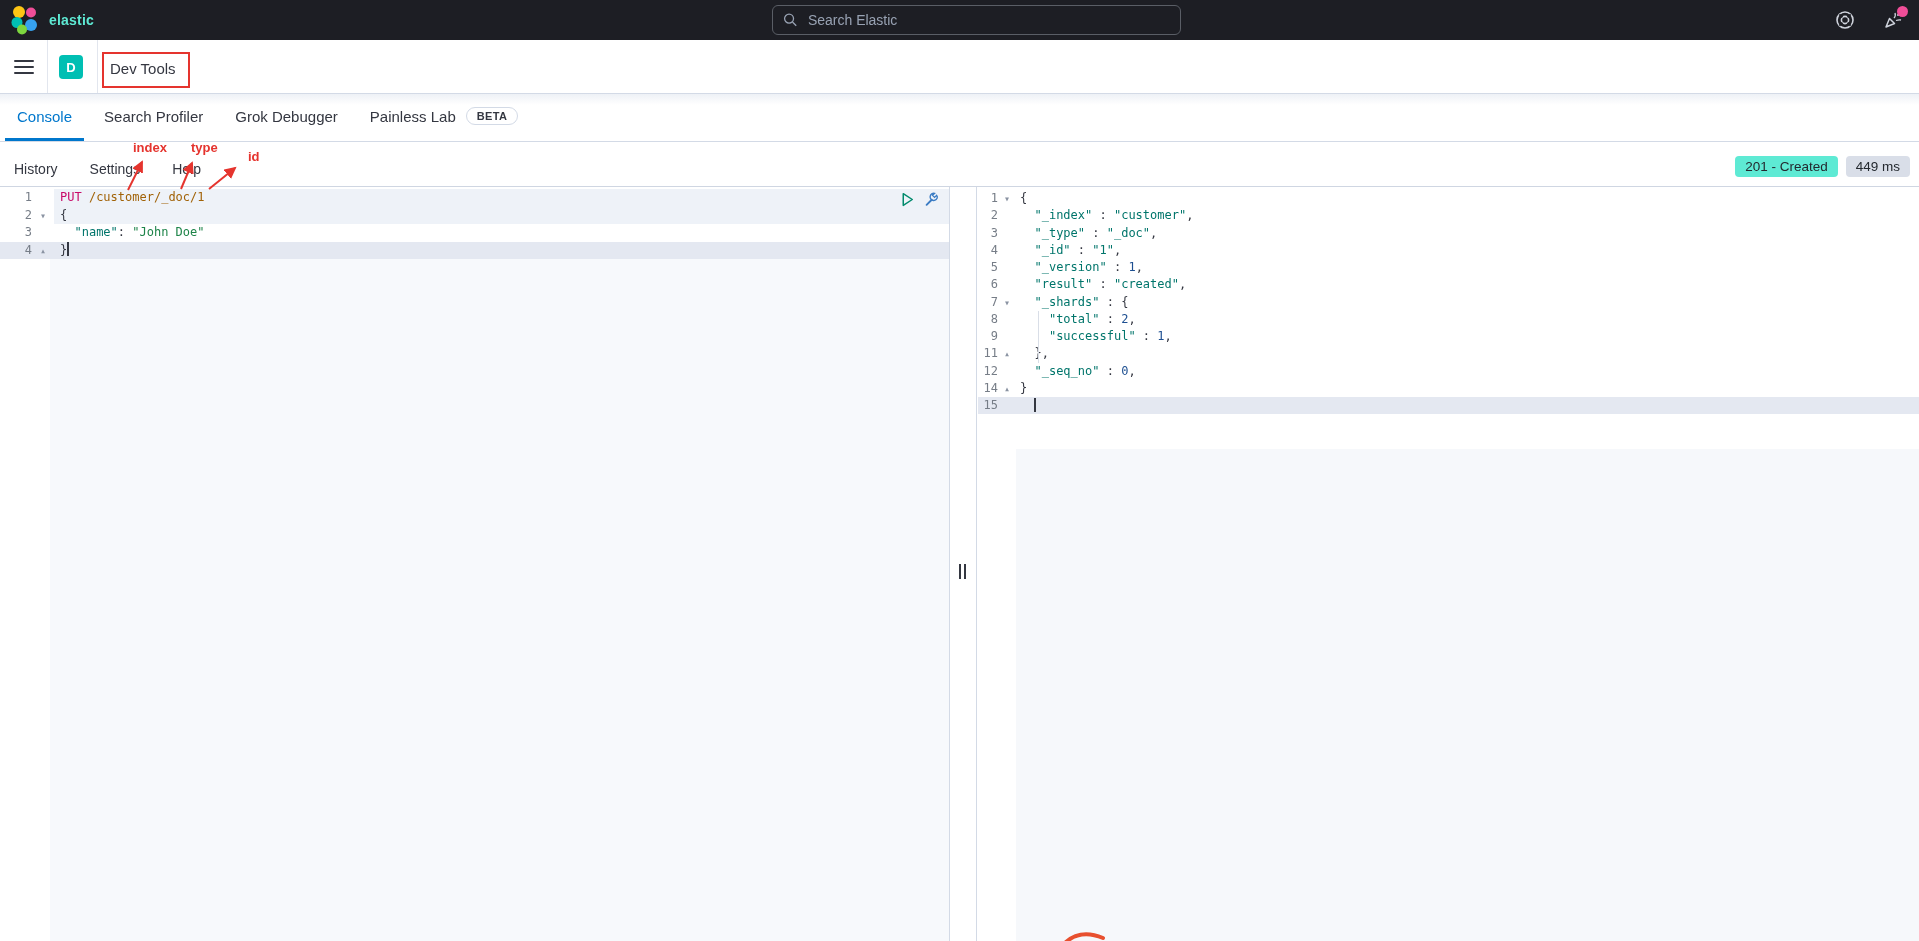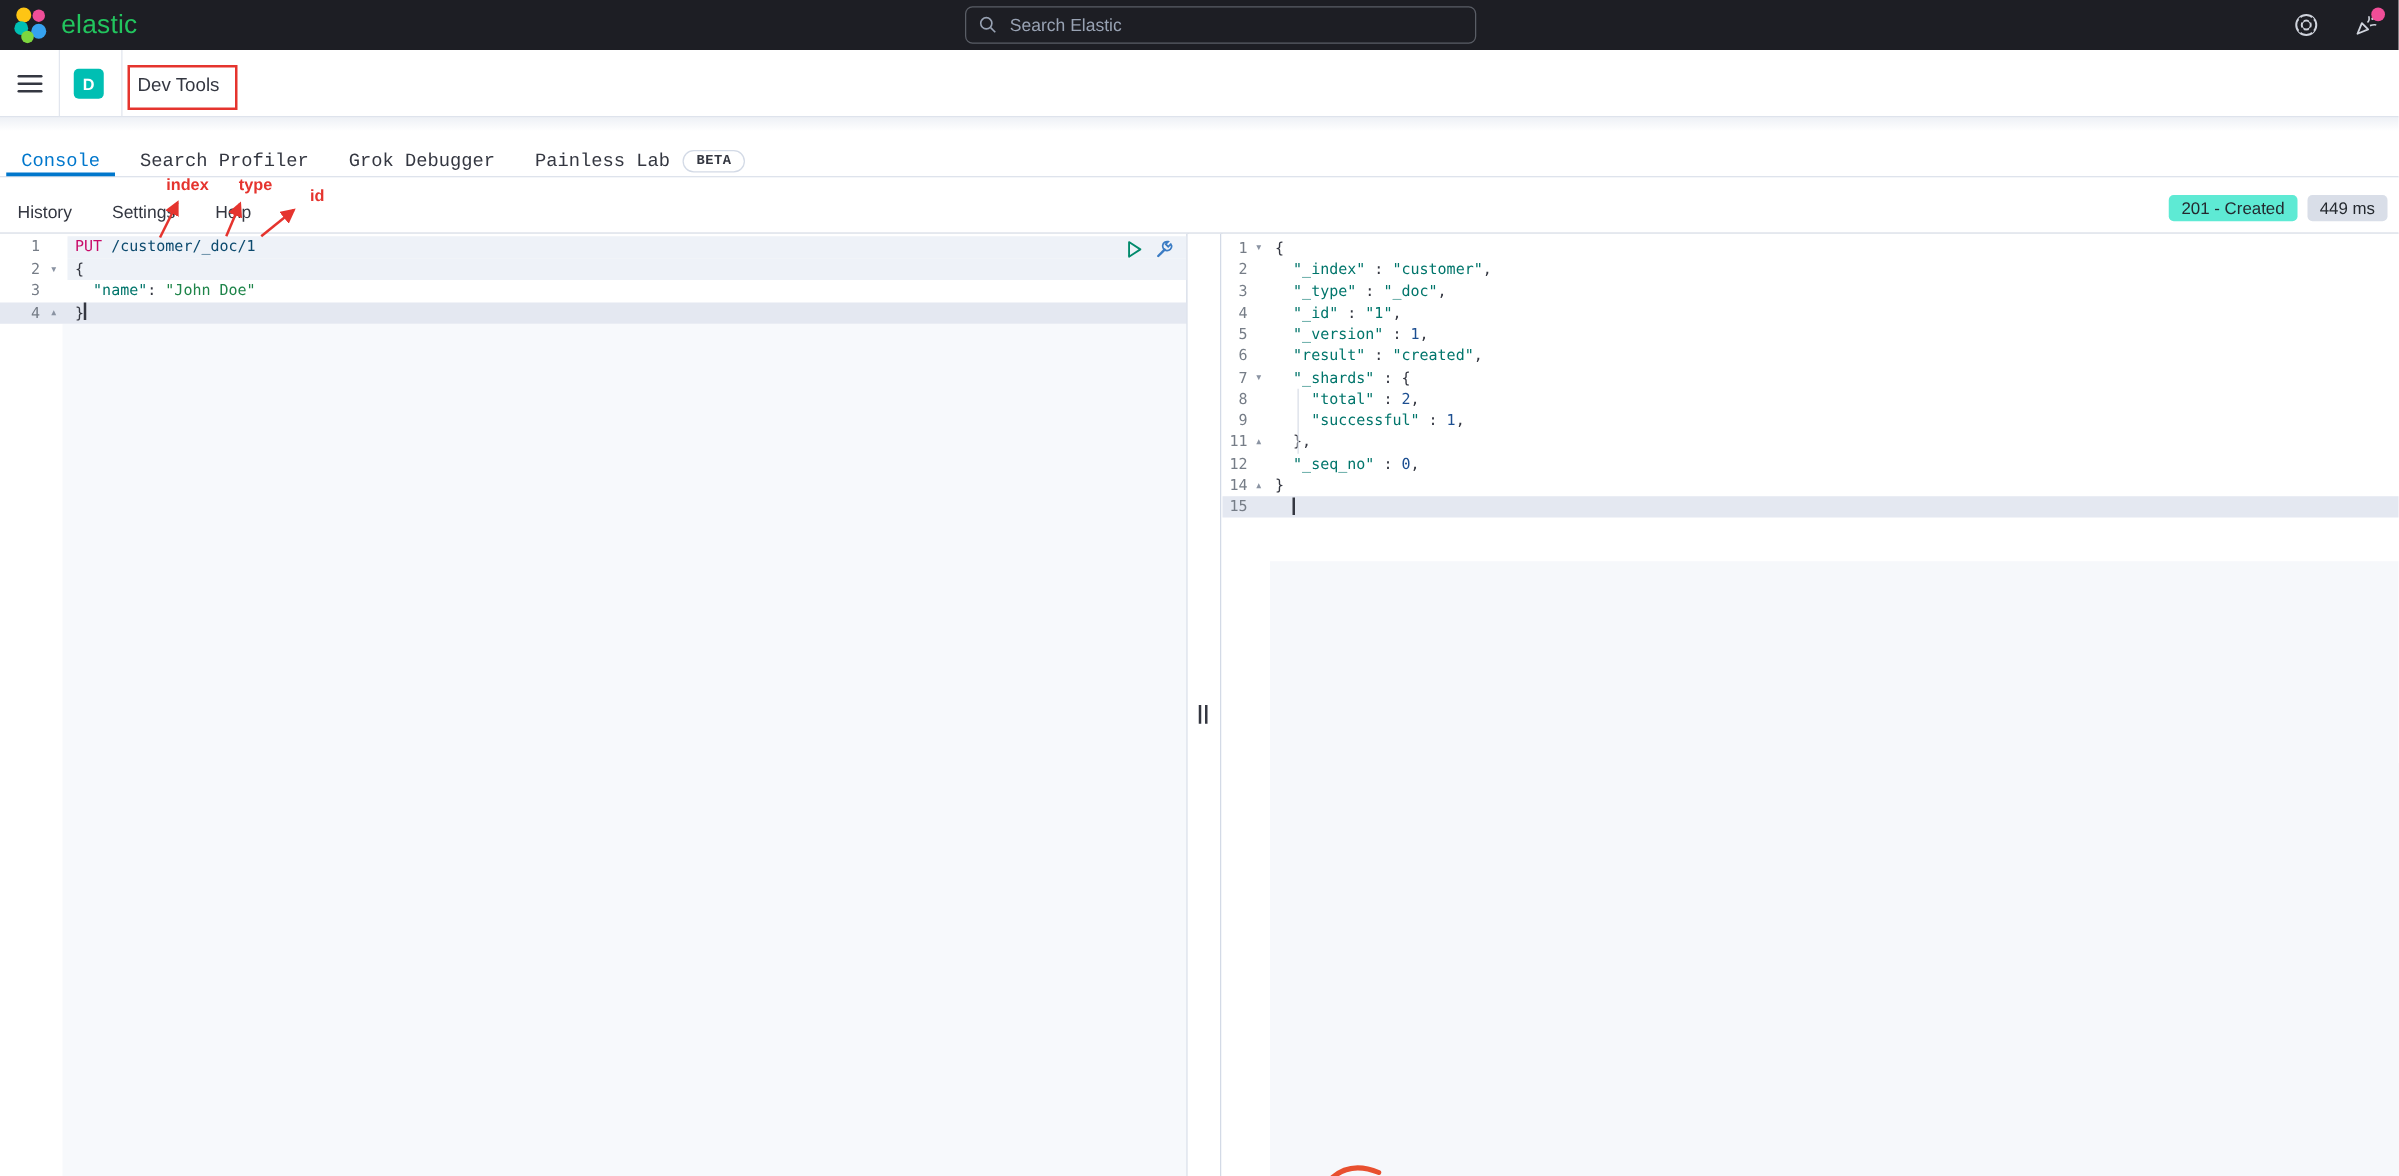--- a/index.html
+++ b/index.html
@@ -2,21 +2,21 @@
 <html><head>
 <meta charset="utf-8">
 <style>
   html,body{margin:0;padding:0}
   body{width:1919px;height:941px;overflow:hidden;position:relative;background:#fff;
        font-family:"Liberation Sans",sans-serif;color:#343741}
 
   
   .topbar{position:absolute;top:0;left:0;right:0;height:40px;background:#1d1e24;display:flex;align-items:center}
   .logo{margin-left:10px;width:30px;height:30px}
-  .brand{color:#22c55e;font-size:21px;font-weight:400;margin-left:9px;letter-spacing:.2px}
+  .brand{color:#5eead4;font-size:14px;font-weight:700;margin-left:9px;letter-spacing:.2px}
   .search{position:absolute;left:772px;top:5px;width:409px;height:30px;box-sizing:border-box;
           border:1px solid #5a5e66;border-radius:6px;background:#1d1e24;display:flex;align-items:center;padding:0 10px;gap:8px}
   .search input{background:transparent;border:0;outline:0;color:#d4dae5;font-size:14px;width:100%;font-family:"Liberation Sans",sans-serif}
   .search input::placeholder{color:#98a2b3}
   .top-icons{position:absolute;right:16px;top:0;height:40px;display:flex;align-items:center;gap:28px}
   .icon-btn{position:relative;width:20px;height:20px;cursor:pointer}
   .notif-dot{position:absolute;top:-4px;right:-5px;width:11px;height:11px;border-radius:50%;background:#f04e98}
 
   
   .navbar{position:absolute;top:40px;left:0;right:0;height:53px;background:#fff;border-bottom:1px solid #d3dae6}
@@ -24,22 +24,22 @@
   .hamburger i{display:block;height:2px;background:#343741;border-radius:1px}
   .vdiv{position:absolute;top:0;bottom:0;width:1px;background:#e2e6ee}
   .space-badge{position:absolute;left:59px;top:15px;width:24px;height:24px;border-radius:4px;background:#00bfb3;
                color:#fff;font-size:13px;font-weight:700;display:flex;align-items:center;justify-content:center;cursor:pointer}
   .crumb{position:absolute;left:110px;top:20px;font-size:15px;color:#343741}
   .red-rect{position:absolute;left:102px;top:12px;width:88px;height:36px;border:2px solid #e5342e;box-sizing:border-box;pointer-events:none}
 
   
   .tabbar{position:absolute;top:94px;left:0;right:0;height:48px;box-sizing:border-box;border-bottom:1px solid #d3dae6;
           display:flex;align-items:stretch;padding-left:5px;background:linear-gradient(#eef1f6,#fff 11px)}
-  .tab{display:flex;align-items:flex-end;padding:0 12px;margin-right:8px;font-size:15px;color:#343741;
-       border-bottom:3px solid transparent;box-sizing:border-box;cursor:pointer;background:none;border-top:0;border-left:0;border-right:0;font-family:Liberation Mono, monospace}
+  .tab{display:flex;align-items:center;padding:0 12px;margin-right:8px;font-size:15px;color:#343741;
+       border-bottom:3px solid transparent;box-sizing:border-box;cursor:pointer;background:none;border-top:0;border-left:0;border-right:0;font-family:Liberation Sans, sans-serif}
   .tab.active{color:#0077cc;border-bottom-color:#0077cc}
   .beta{margin-left:10px;border:1px solid #d3dae6;border-radius:12px;padding:2px 10px;font-size:11px;font-weight:700;
         letter-spacing:.4px;color:#343741;background:#fff}
 
   
   .toolrow{position:absolute;top:142px;left:0;right:0;height:44px;background:#fff}
   .menu-items{position:absolute;left:14px;top:19px;display:flex;gap:32px;font-size:14px}
   .menu-item{color:#343741;cursor:pointer}
   .badges{position:absolute;right:9px;top:14px;display:flex;gap:8px}
   .badge{border-radius:4px;padding:3px 10px;font-size:13.5px;color:#24292f;white-space:nowrap}
@@ -67,21 +67,21 @@
   .editor-right{--rh:17.25px}
   .gutter{flex:0 0 32px;text-align:right;color:#767d87}
   .editor-right .gutter{flex:0 0 20px}
   .fold{flex:0 0 22px;text-align:center;color:#8a93a2;font-size:10px;cursor:pointer}
   .editor-right .fold{flex:0 0 18px}
   .codeline{flex:1;white-space:pre;padding-left:6px}
   .editor-right .codeline{padding-left:4px}
   .bg-req .codeline{background:#eef2f8}
   .bg-active{background:#e4e8f1}
   .tk-method{color:#c80a68}
-  .tk-url{color:#0c4a6e}
+  .tk-url{color:#a16207}
   .tk-str{color:#00756b}
   .tk-strg{color:#1e8449}
   .tk-num{color:#1d4f91}
   .tk-punct{color:#343741}
   .cursor{display:inline-block;width:2px;height:14px;background:#343741;vertical-align:middle;margin-top:-2px}
   .editor-right .cursor{margin-left:14px}
 
   
   .anno-layer{position:absolute;inset:0;pointer-events:none;z-index:40}
   .anno-label{position:absolute;color:#e5342e;font-size:13px;font-weight:700}

